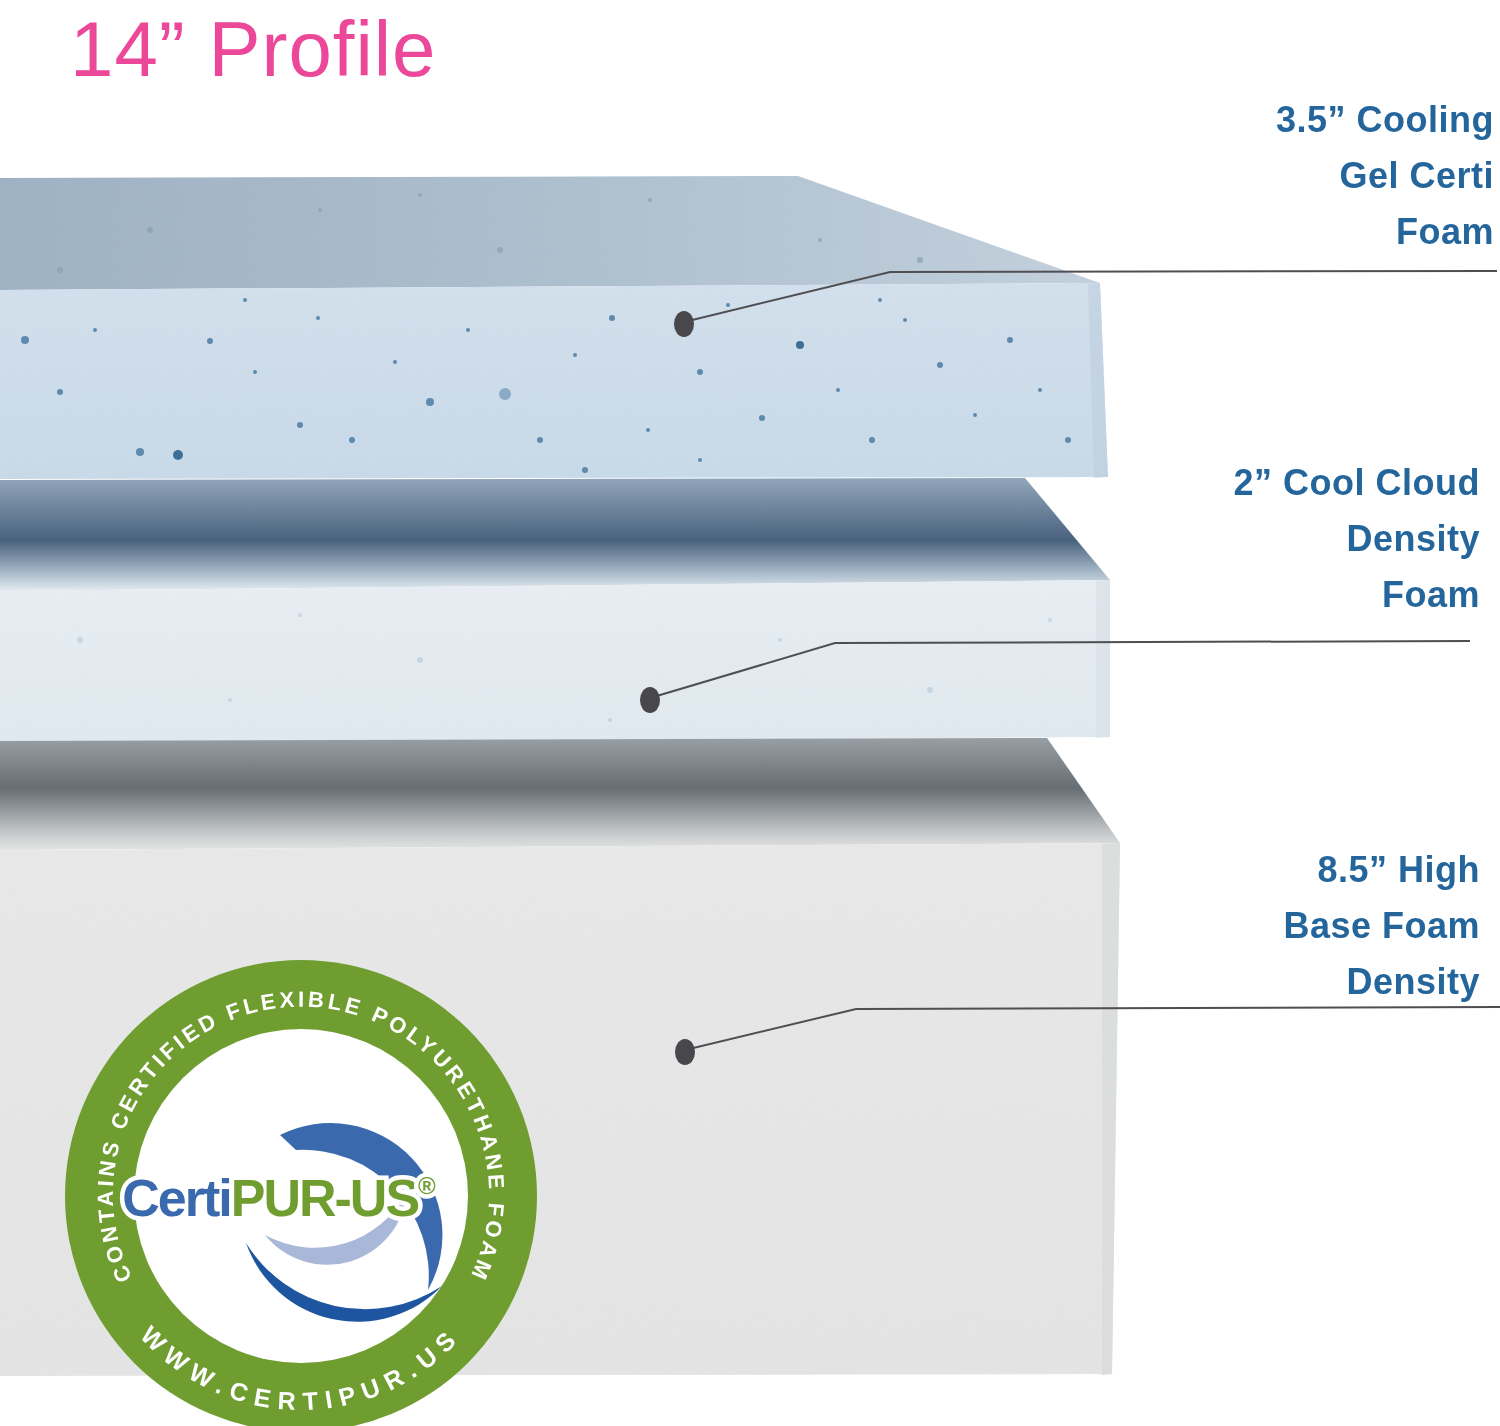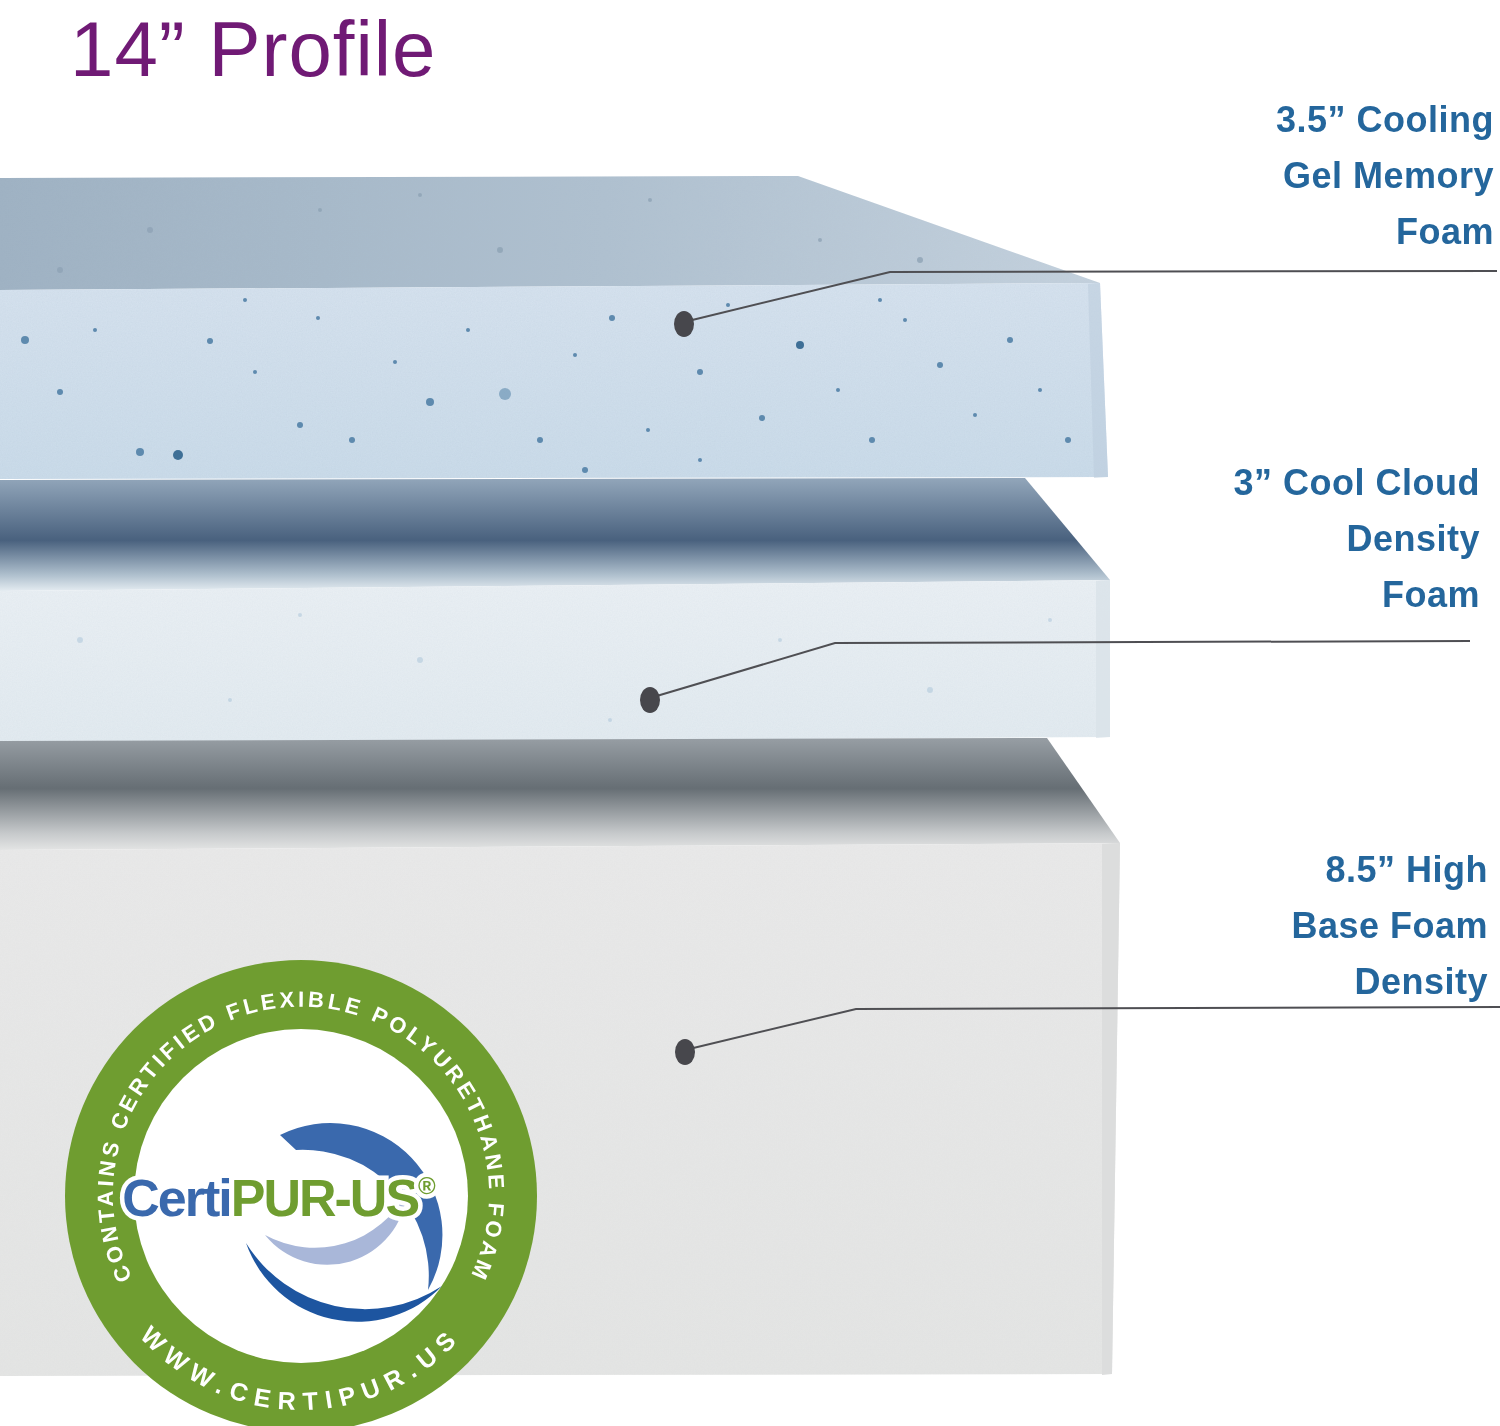--- a/index.html
+++ b/index.html
@@ -3,29 +3,29 @@
 <meta charset="utf-8">
 <style>
   html,body{margin:0;padding:0;background:#fff;}
   #stage{
     position:relative;width:1500px;height:1426px;background:#ffffff;
     overflow:hidden;font-family:"Liberation Sans", sans-serif;
   }
   #scene{position:absolute;left:0;top:0;}
   .page-title{
     position:absolute;left:70px;top:4px;
-    font-size:78px;font-weight:400;letter-spacing:1px;color:#701a75;
+    font-size:78px;font-weight:400;letter-spacing:1px;color:#ec4899;
   }
   .layer-label{
     position:absolute;text-align:right;color:#24669C;
     font-size:36px;font-weight:700;line-height:56px;letter-spacing:.5px;
   }
   .label-1{top:92px;right:6px;}
   .label-2{top:455px;right:20px;}
-  .label-3{top:842px;right:12px;text-align:right;}
+  .label-3{top:842px;right:20px;text-align:right;}
 </style>
 </head>
 <body>
 
 <div id="stage">
 
   <svg id="scene" width="1500" height="1426" viewBox="0 0 1500 1426">
     <defs>
       <linearGradient id="g1top" x1="0" y1="0" x2="1100" y2="0" gradientUnits="userSpaceOnUse">
         <stop offset="0" stop-color="#9EB1C2"></stop>
@@ -176,26 +176,26 @@
       <ellipse cx="684" cy="324" rx="10" ry="13"></ellipse>
       <ellipse cx="650" cy="700" rx="10" ry="13"></ellipse>
       <ellipse cx="685" cy="1052" rx="10" ry="13"></ellipse>
     </g>
   </svg>
 
   <div class="page-title">14” Profile</div>
 
   <div class="layer-label label-1">
     <div>3.5” Cooling</div>
-    <div>Gel Memory</div>
+    <div>Gel Certi</div>
     <div>Foam</div>
   </div>
 
   <div class="layer-label label-2">
-    <div>3” Cool Cloud</div>
+    <div>2” Cool Cloud</div>
     <div>Density</div>
     <div>Foam</div>
   </div>
 
   <div class="layer-label label-3">
     <div>8.5” High</div>
     <div>Base Foam</div>
     <div>Density</div>
   </div>
 

